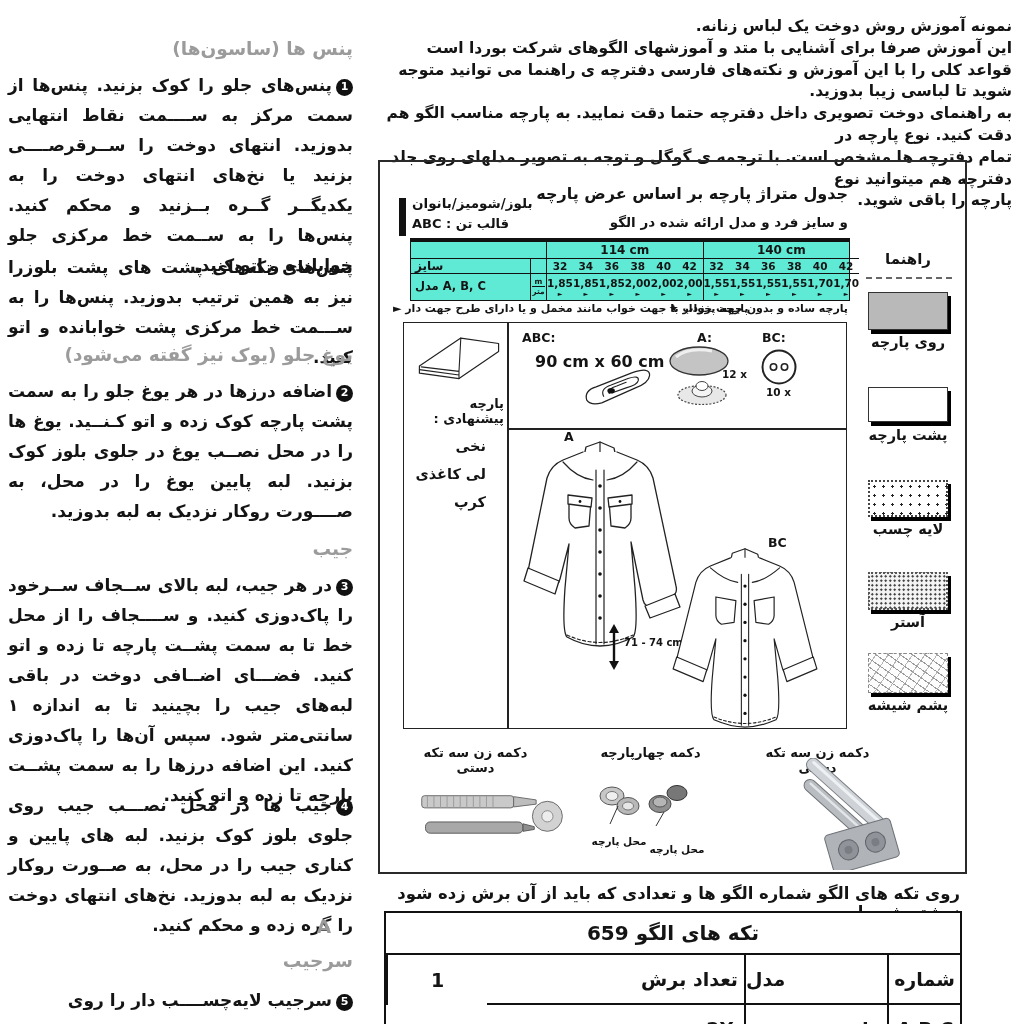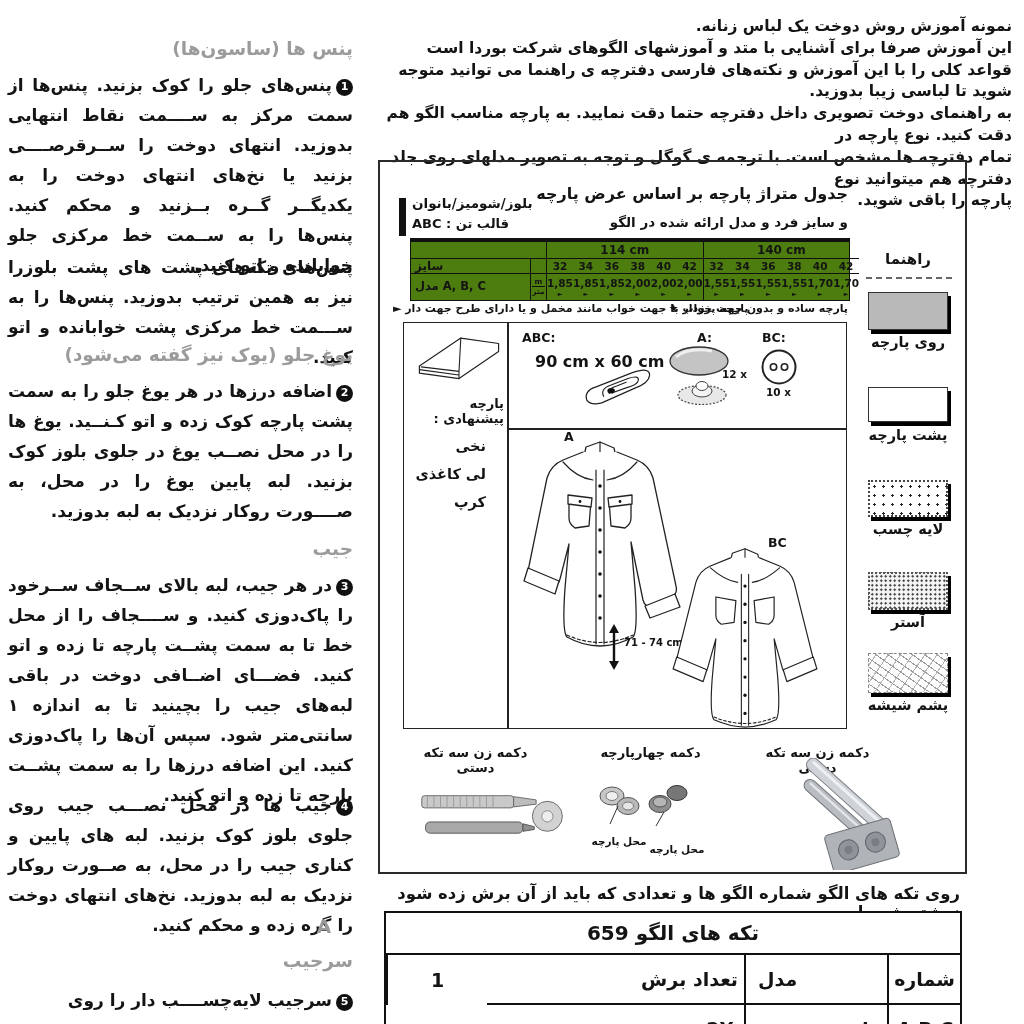--- a/index.html
+++ b/index.html
@@ -7,21 +7,21 @@
   #page{position:relative;width:1024px;height:1024px;background:#fff;overflow:hidden;}
   .abs{position:absolute;}
   .rtl{direction:rtl;}
   .b{font-weight:bold;}
   .lc-h{font-size:18.5px;font-weight:bold;color:#9b9b9b;text-align:right;direction:rtl;}
   .lc-p{font-size:17px;font-weight:bold;text-align:justify;line-height:30px;direction:rtl;}
   .num{display:inline-flex;align-items:center;justify-content:center;width:17px;height:17px;border-radius:50%;background:#111;color:#fff;font-size:11px;font-weight:bold;margin-left:4px;vertical-align:1px;direction:ltr;}
   .hdr-line{font-size:15.5px;font-weight:bold;line-height:21.8px;text-align:right;direction:rtl;}
   .ln{fill:#fff;stroke:#222;stroke-width:1.3;stroke-linejoin:round;stroke-linecap:round;}
   .lnf{fill:none;stroke:#222;stroke-width:1.2;stroke-linejoin:round;stroke-linecap:round;}
-  #mtable{display:grid;grid-template-columns:120px 16px repeat(12,1fr);grid-template-rows:17px 15px 26px;border:1px solid #111;border-top:4px solid #111;direction:ltr;font-weight:bold;background:#4d7c0f;}
+  #mtable{display:grid;grid-template-columns:120px 16px repeat(12,1fr);grid-template-rows:17px 15px 26px;border:1px solid #111;border-top:4px solid #111;direction:ltr;font-weight:bold;background:#5eead4;}
   .mtc{border-right:1px solid #111;}
   .mbb{border-bottom:1px solid #111;}
   .mc{display:flex;align-items:center;justify-content:center;}
   .mcol{display:flex;flex-direction:column;align-items:center;justify-content:center;}
   #btable{border:2px solid #111;direction:rtl;display:grid;grid-template-columns:73px 143px 257px 101px;grid-template-rows:42px 50px 48px;font-weight:bold;background:#fff;}
   .bt-title{grid-column:1/5;display:flex;align-items:center;justify-content:center;font-size:20px;border-bottom:2px solid #111;}
   .bt-cell{display:flex;align-items:center;font-size:19px;}
   .bl{border-left:2px solid #111;}
   .hb{border-bottom:2px solid #111;}
   .swatch{position:absolute;left:868px;width:80px;height:38px;box-shadow:3px 4px 0 #000;border:1px solid #333;box-sizing:border-box;}
@@ -313,21 +313,21 @@
       <circle cx="106" cy="88" r="10" fill="#90949a" stroke="#5f6368"></circle>
       <circle cx="106" cy="88" r="4" fill="#7a7e83"></circle>
     </g>
   </svg>
 
   <div class="abs rtl b" style="right:64px;top:884px;width:600px;text-align:right;font-size:16.5px;">روی تکه های الگو شماره الگو ها و تعدادی که باید از آن برش زده شود نوشته شده است</div>
 
   <div id="btable" class="abs" style="left:384px;top:911px;width:574px;">
     <div class="bt-title">تکه های الگو  659</div>
     <div class="bt-cell bl hb" style="justify-content:center;">شماره</div>
-    <div class="bt-cell bl hb" style="justify-content:flex-start;direction:ltr;padding-left:12px;">مدل</div>
+    <div class="bt-cell bl hb" style="justify-content:flex-start;direction:ltr;padding-left:0;">مدل</div>
     <div class="bt-cell hb" style="justify-content:flex-start;padding-right:6px;">تعداد برش</div>
     <div class="bt-cell bl" style="justify-content:center;">1</div>
     <div class="bt-cell bl" style="justify-content:flex-start;direction:ltr;padding-left:8px;">A B C</div>
     <div class="bt-cell bl" style="justify-content:flex-start;padding-right:4px;">جلو</div>
     <div class="bt-cell" style="justify-content:flex-start;padding-right:10px;direction:ltr;padding-left:10px;justify-content:flex-end;">2X</div>
   </div>
 
 </div>
 
 </body></html>

